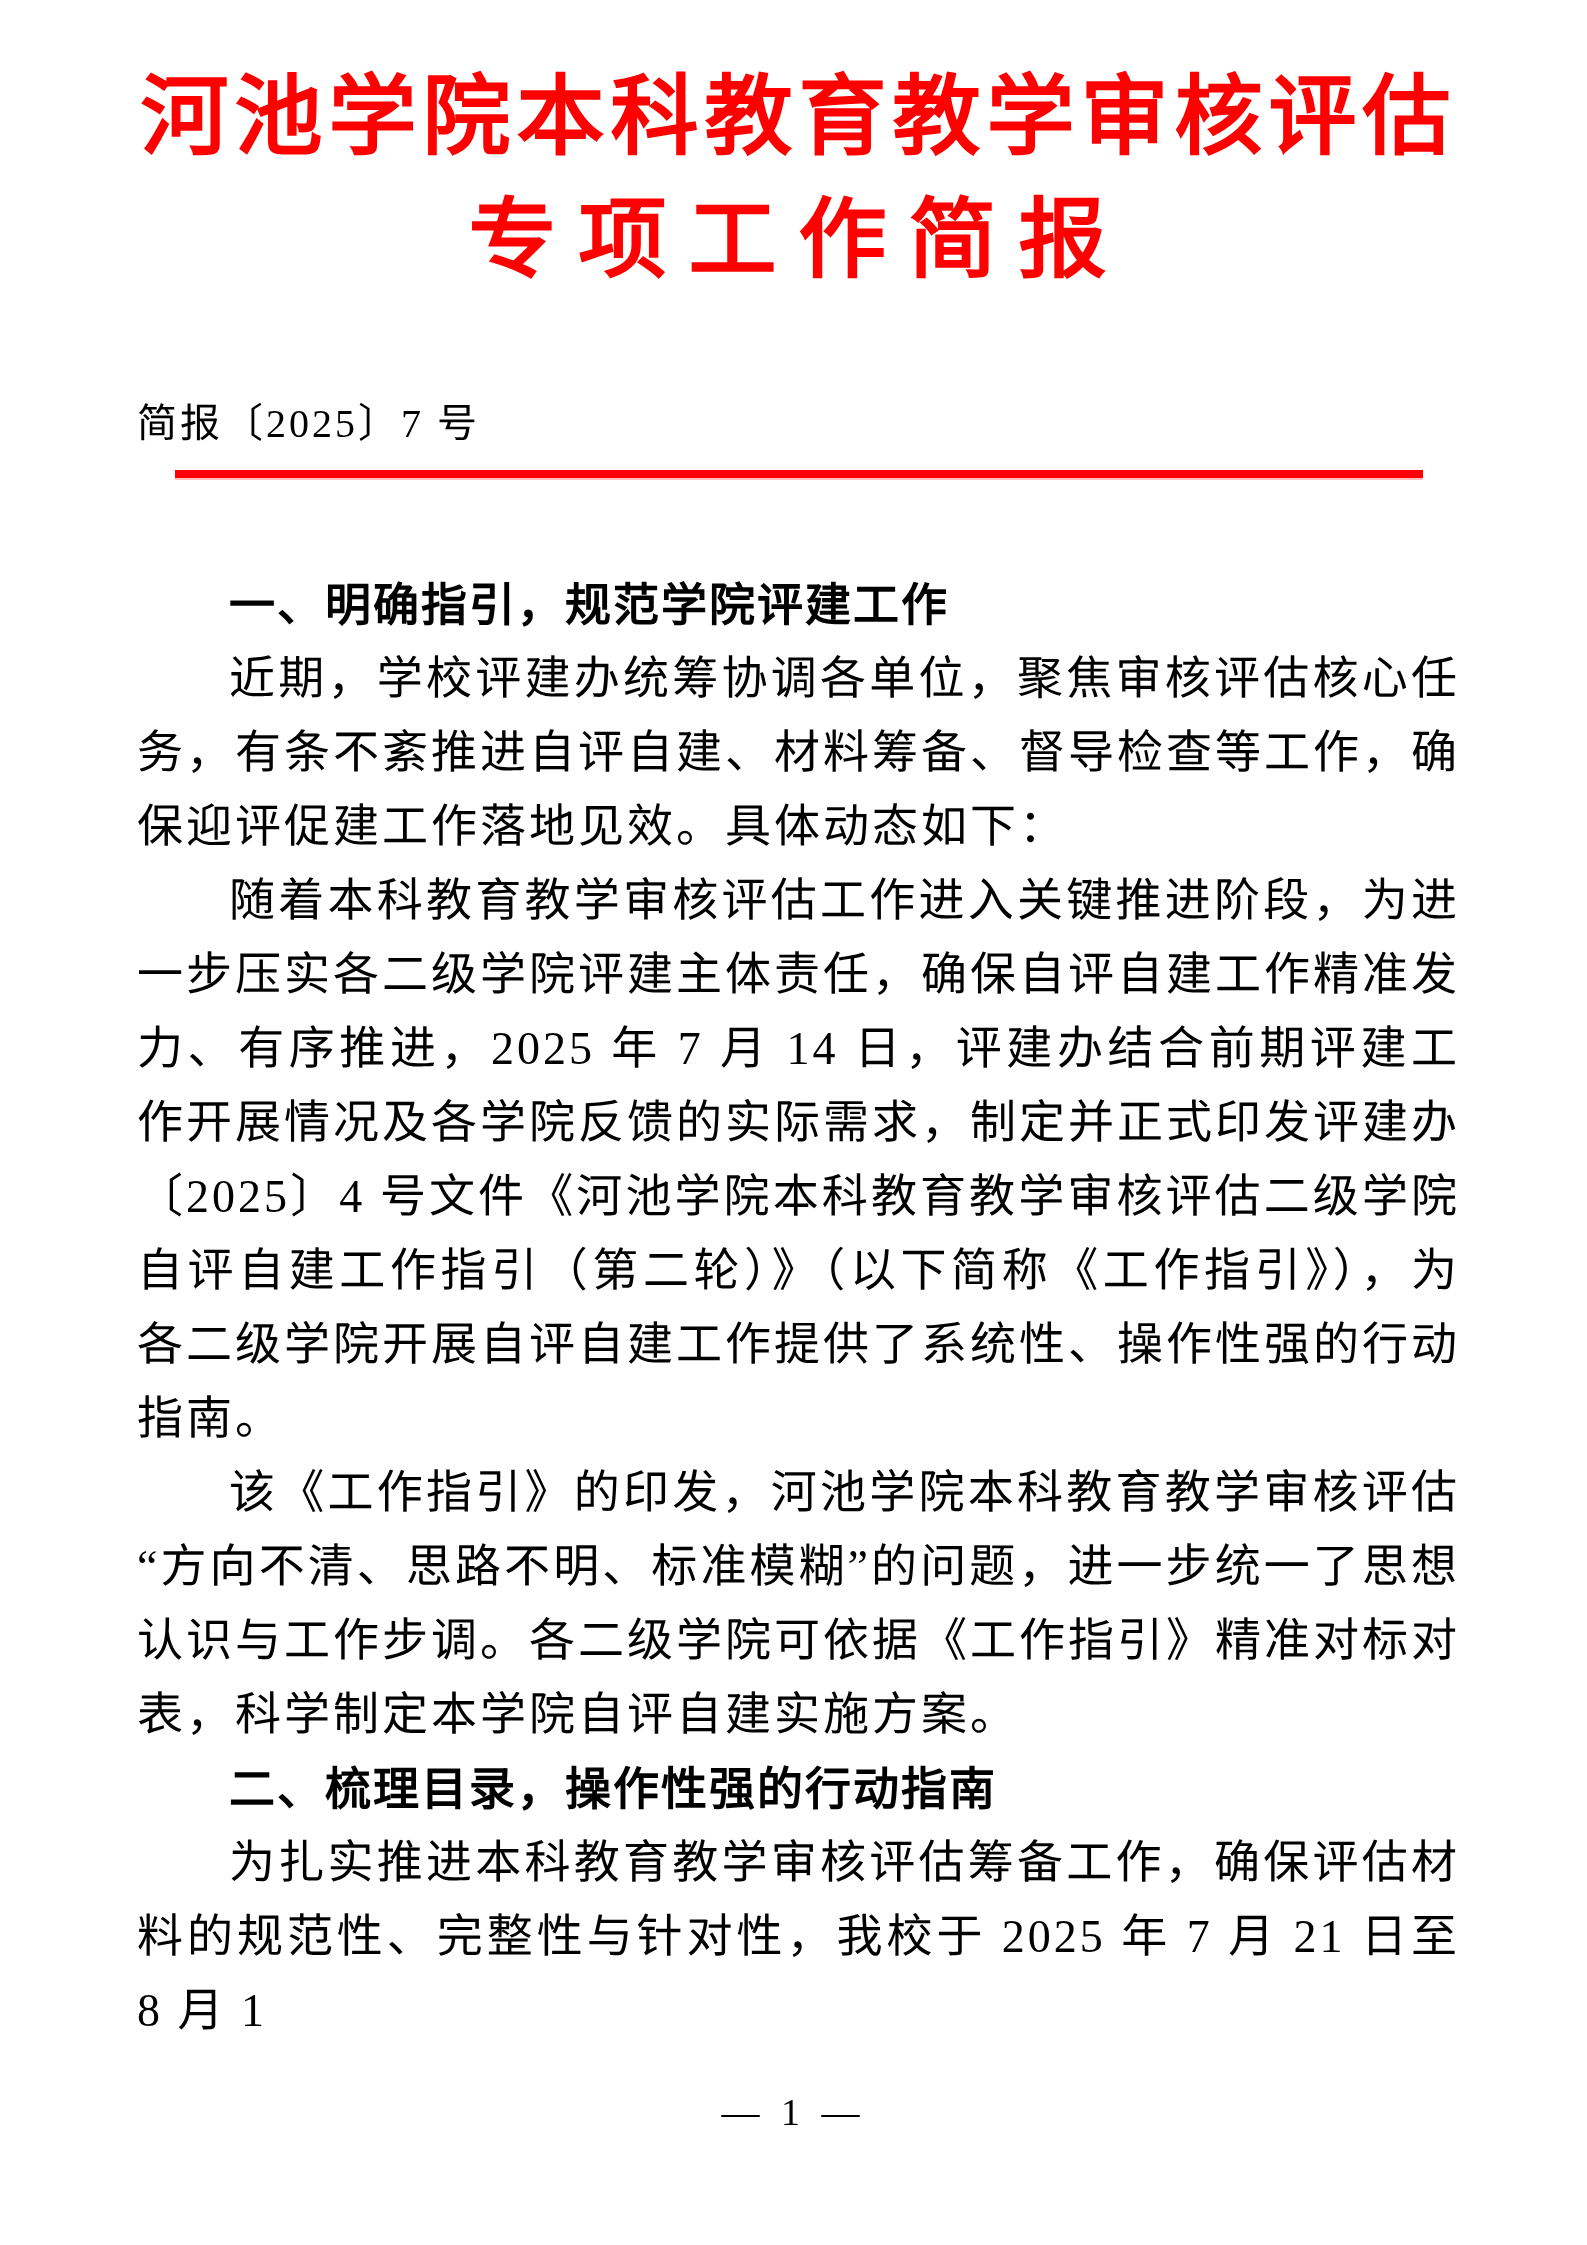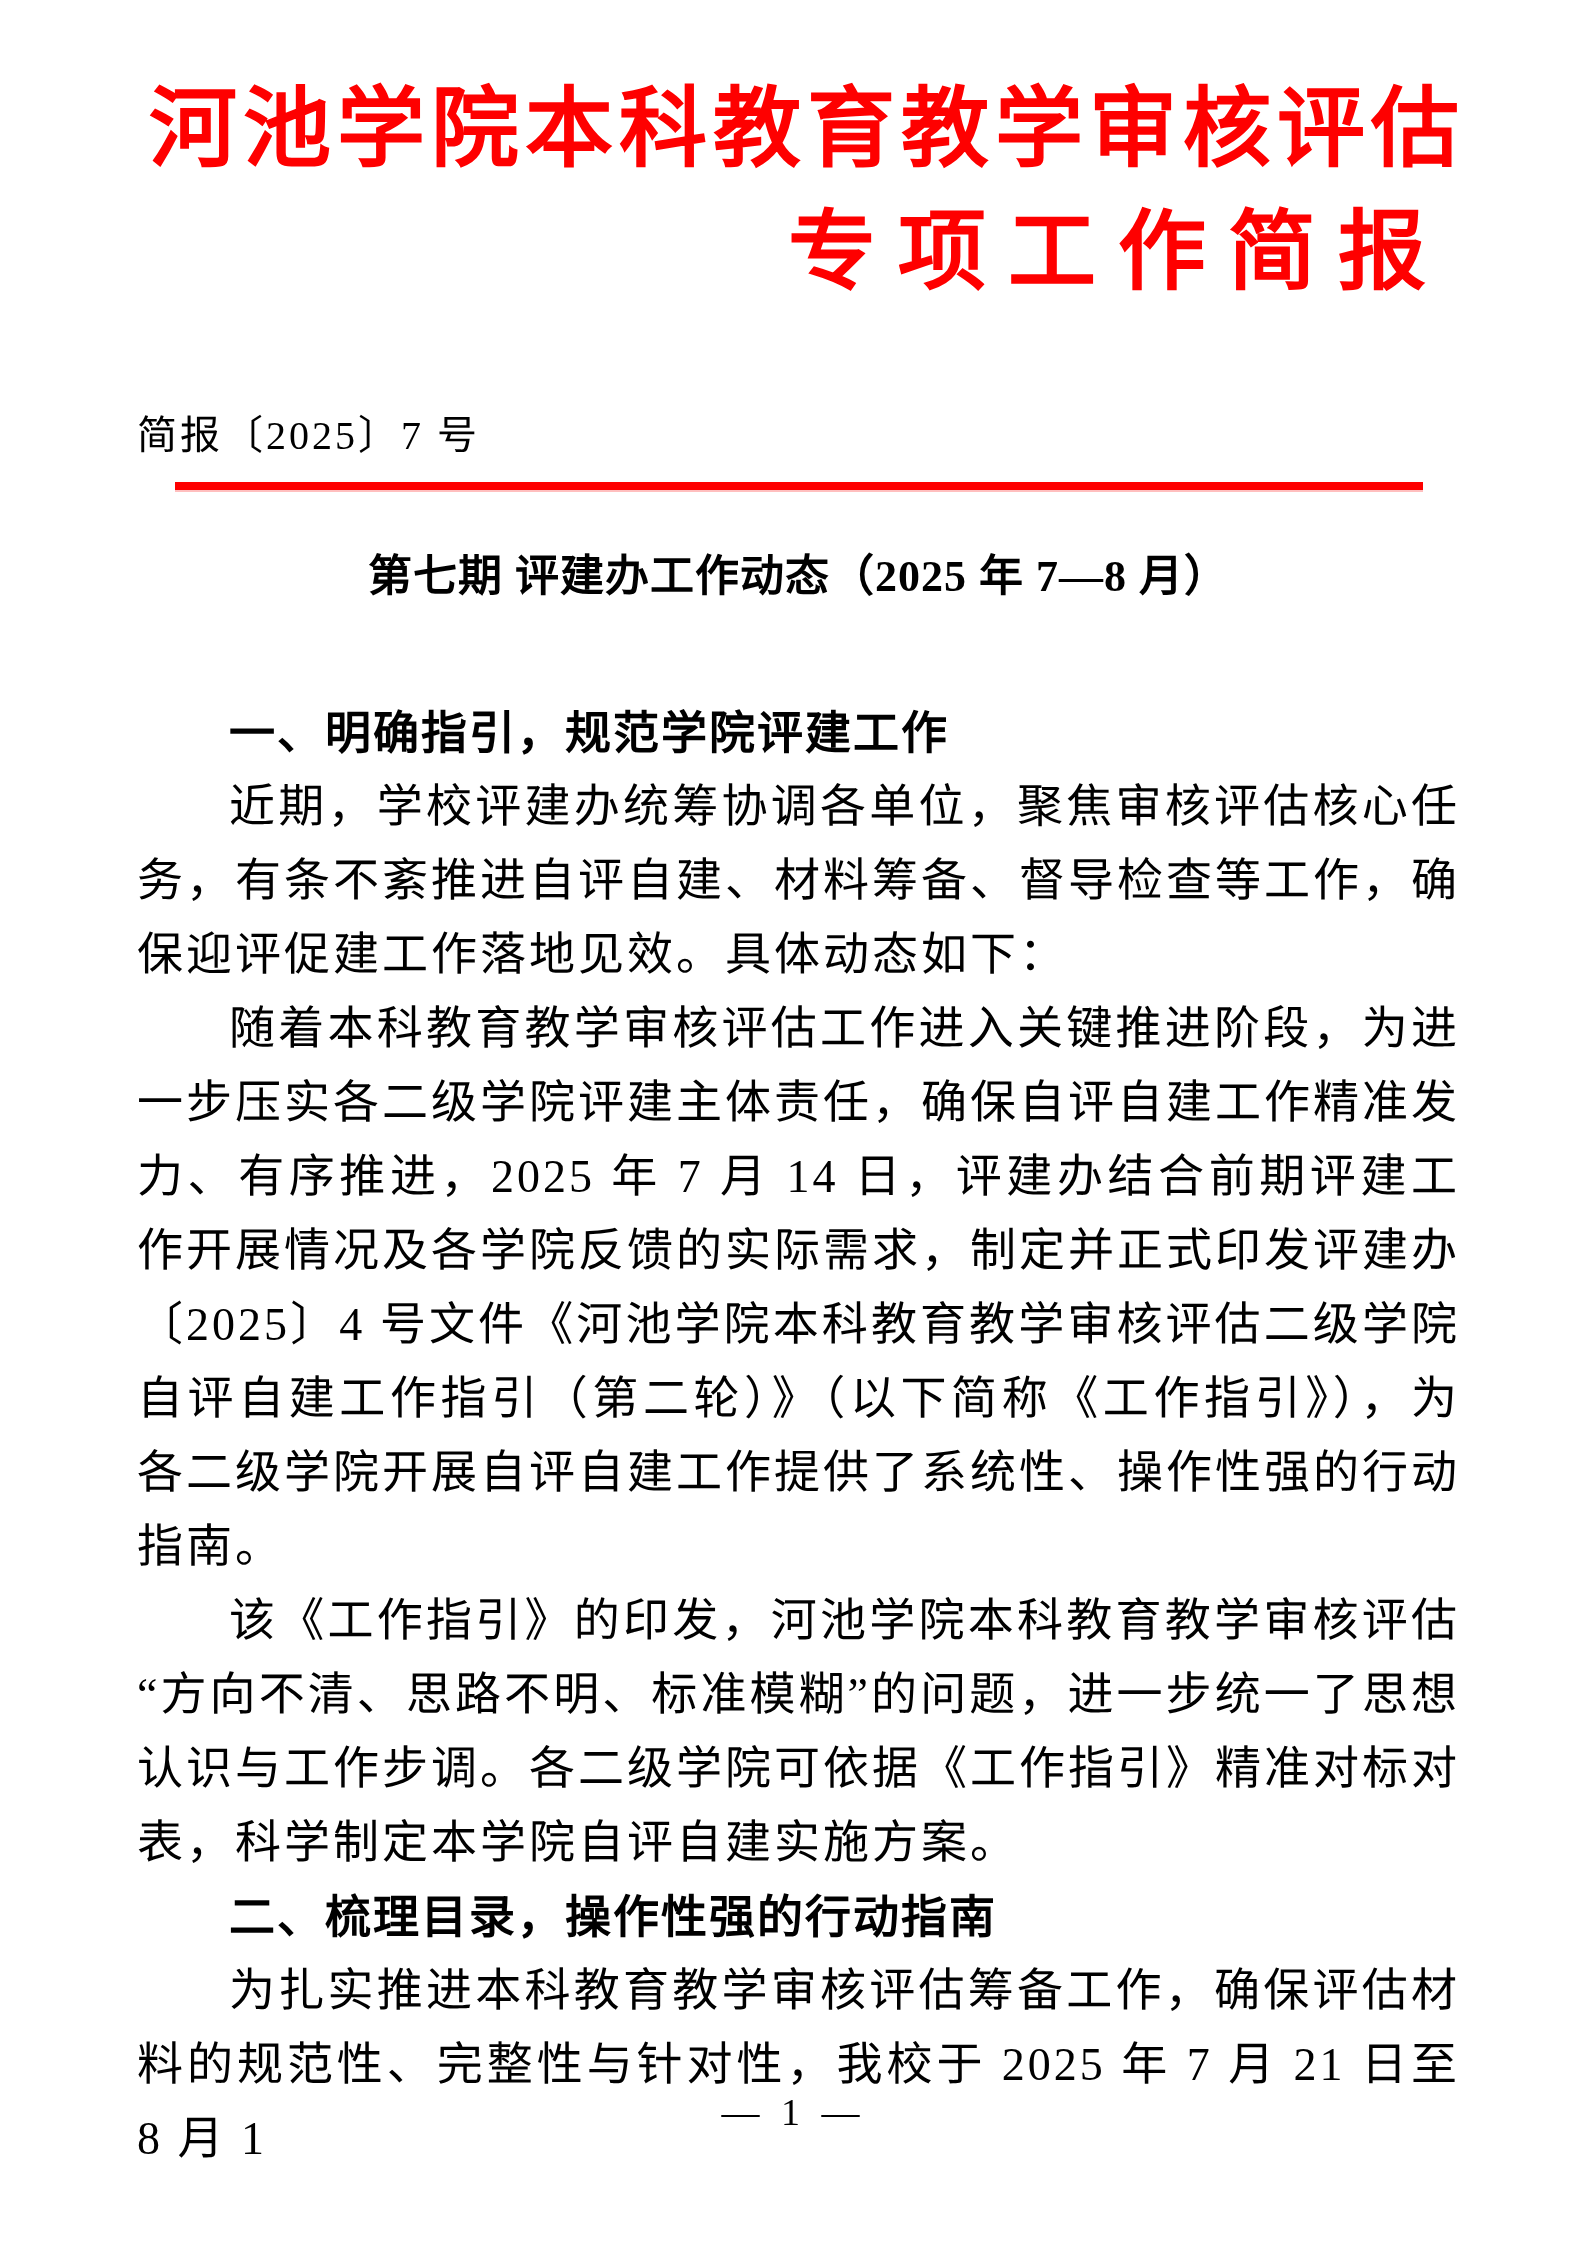--- a/index.html
+++ b/index.html
@@ -16,22 +16,22 @@
     font-family: "Liberation Serif", "DejaVu Serif", serif;
   }
   .page {
     box-sizing: border-box;
     width: 1587px;
     height: 2245px;
     padding: 56px 127px 0 137px;
     position: relative;
   }
   .doc-title {
-    margin: 12px;
-    text-align: right;
+    margin: 0;
+    text-align: center;
     color: var(--accent, #fe0000);
     font-size: 88px;
     line-height: 123px;
     font-weight: bold;
     letter-spacing: 6px;
   }
   .doc-title .t-line {
     display: block;
     white-space: nowrap;
   }
@@ -94,21 +94,20 @@
 
   <h1 class="doc-title">
     <span class="t-line t-line1">河池学院本科教育教学审核评估</span>
     <span class="t-line t-line2">专项工作简报</span>
   </h1>
 
   <div class="issue-no">简报〔2025〕7 号</div>
 
   <div class="red-line"></div>
 
-  <h2 class="bulletin-heading">第七期 评建办工作动态（2025 年 7—8 月）</h2>
 
   <div class="content">
     <p class="para heading">一、明确指引，规范学院评建工作</p>
     <p class="para">近期，学校评建办统筹协调各单位，聚焦审核评估核心任务，有条不紊推进自评自建、材料筹备、督导检查等工作，确保迎评促建工作落地见效。具体动态如下：</p>
     <p class="para">随着本科教育教学审核评估工作进入关键推进阶段，为进一步压实各二级学院评建主体责任，确保自评自建工作精准发力、有序推进，2025 年 7 月 14 日，评建办结合前期评建工作开展情况及各学院反馈的实际需求，制定并正式印发评建办〔2025〕4 号文件《河池学院本科教育教学审核评估二级学院自评自建工作指引（第二轮）》（以下简称《工作指引》），为各二级学院开展自评自建工作提供了系统性、操作性强的行动指南。</p>
     <p class="para">该《工作指引》的印发，河池学院本科教育教学审核评估“方向不清、思路不明、标准模糊”的问题，进一步统一了思想认识与工作步调。各二级学院可依据《工作指引》精准对标对表，科学制定本学院自评自建实施方案。</p>
     <p class="para heading">二、梳理目录，操作性强的行动指南</p>
     <p class="para">为扎实推进本科教育教学审核评估筹备工作，确保评估材料的规范性、完整性与针对性，我校于 2025 年 7 月 21 日至 8 月 1</p>
   </div>
 

